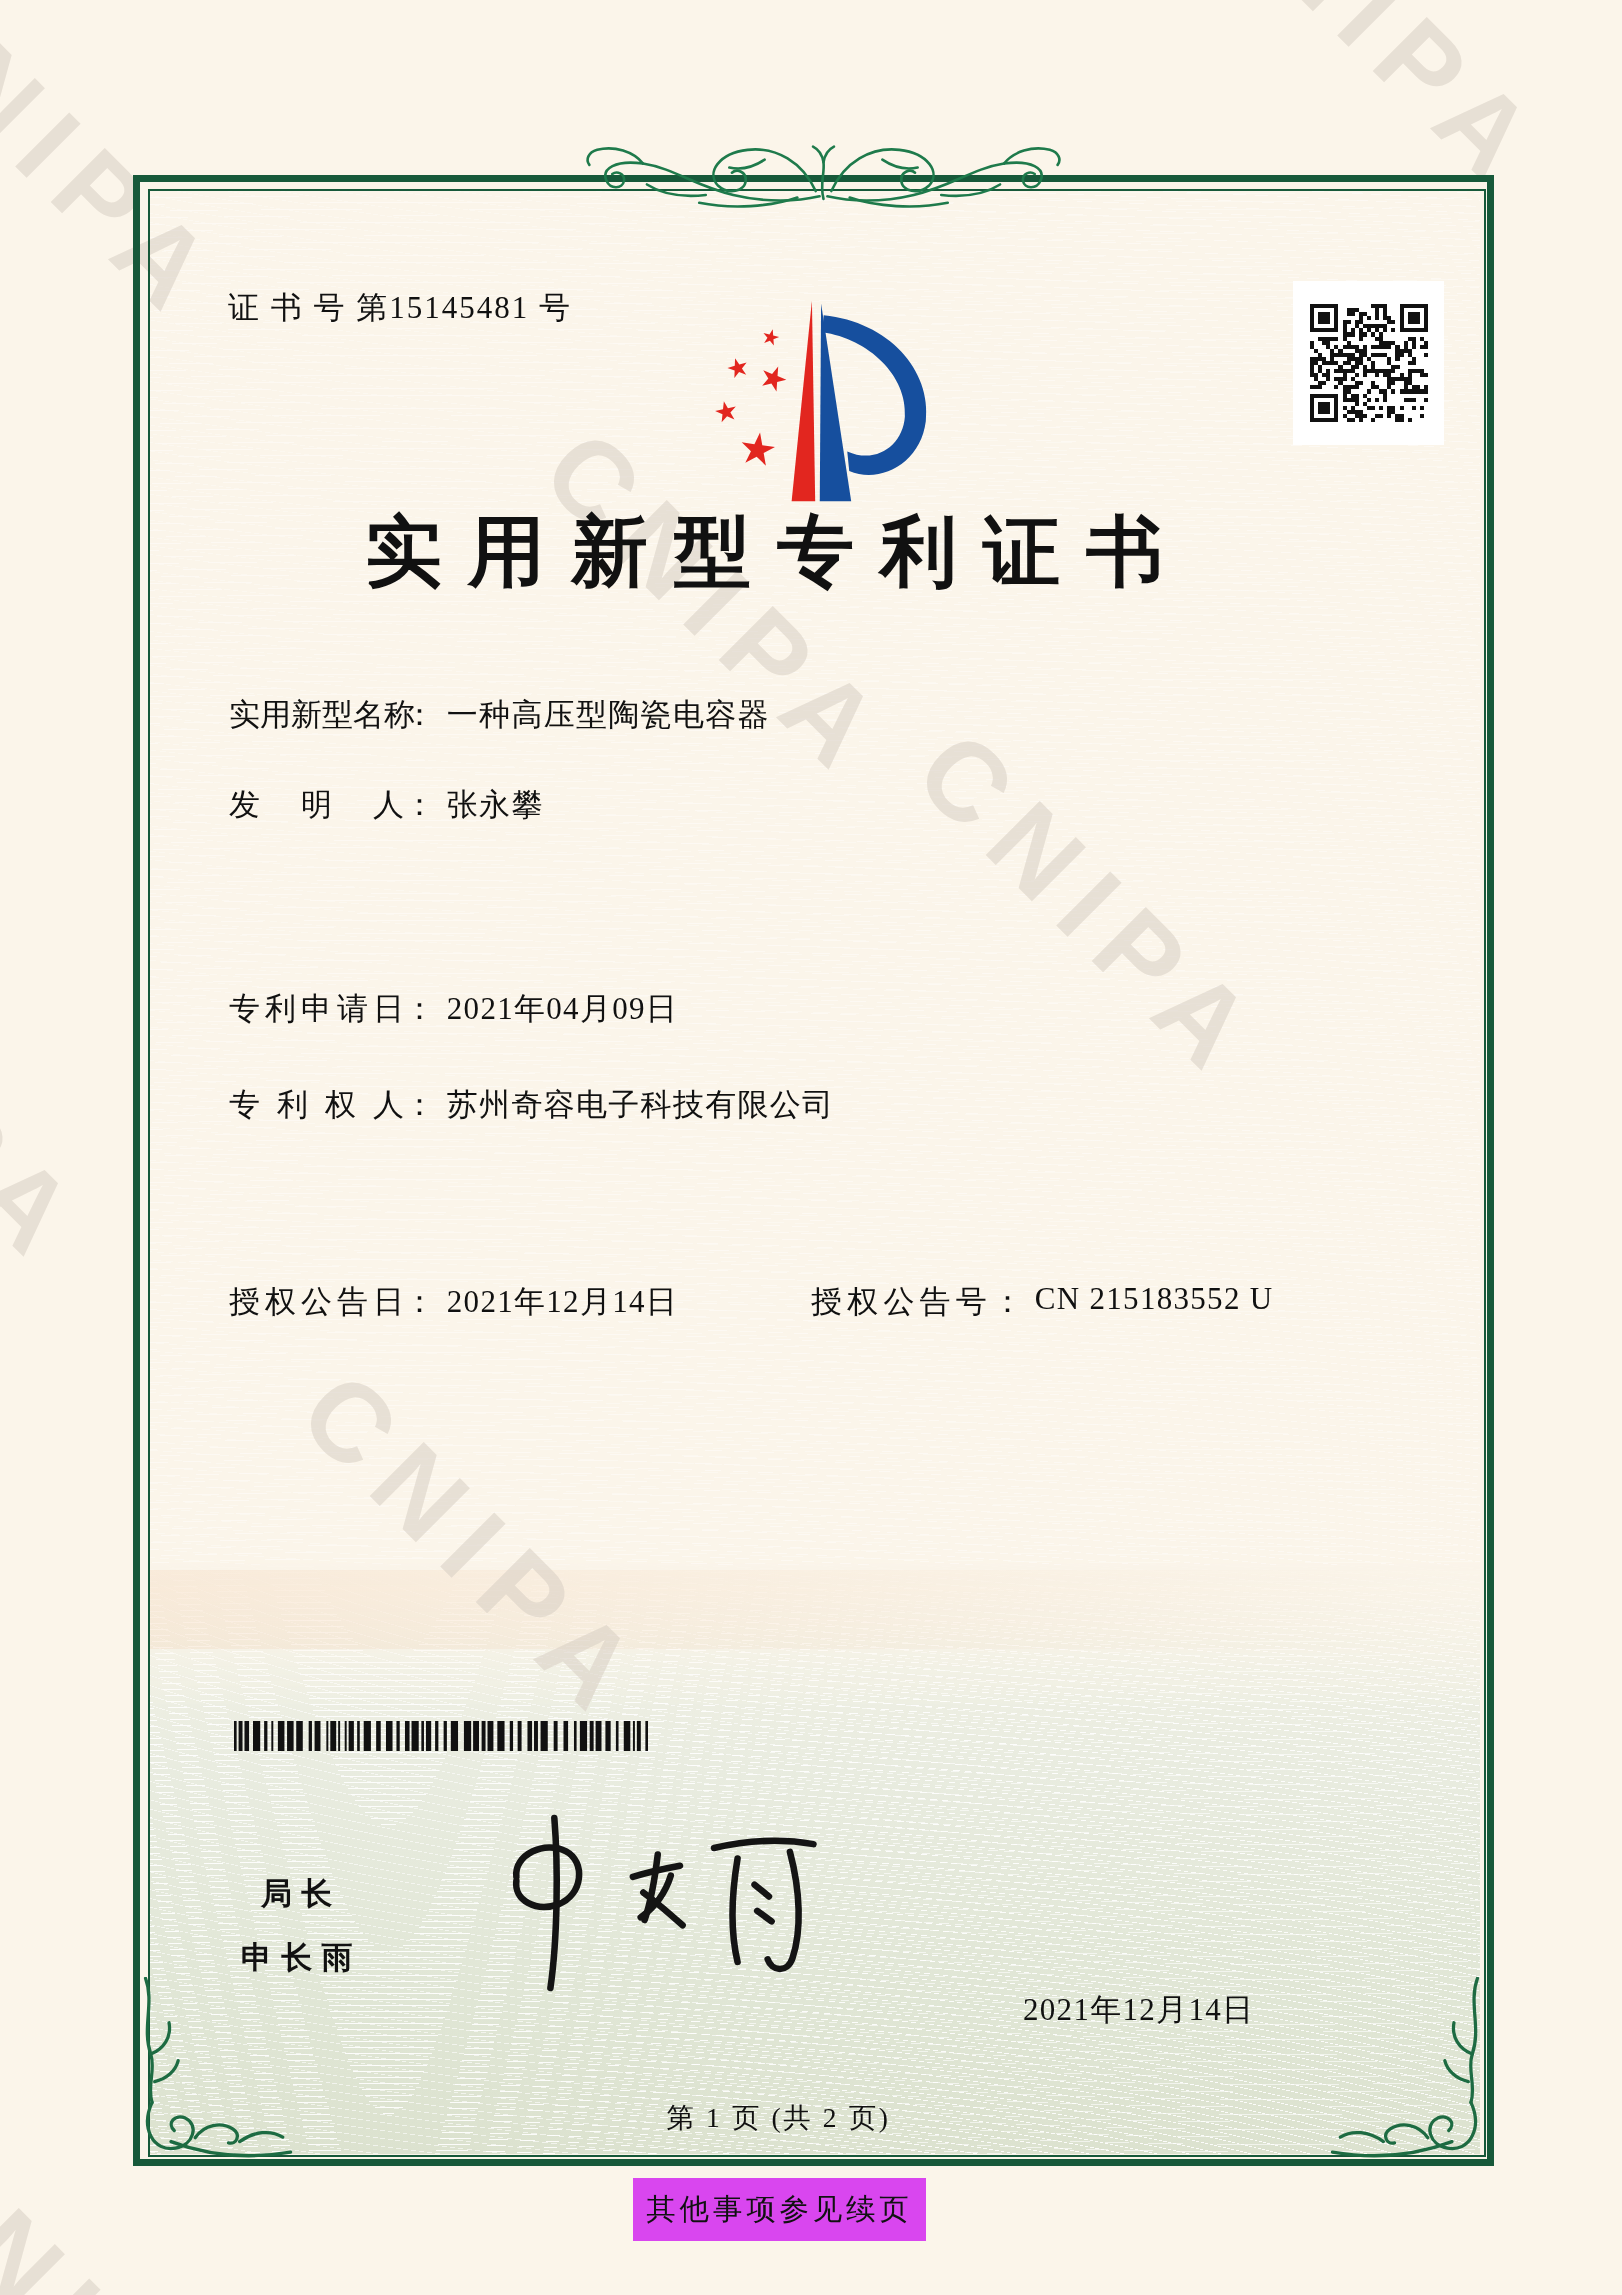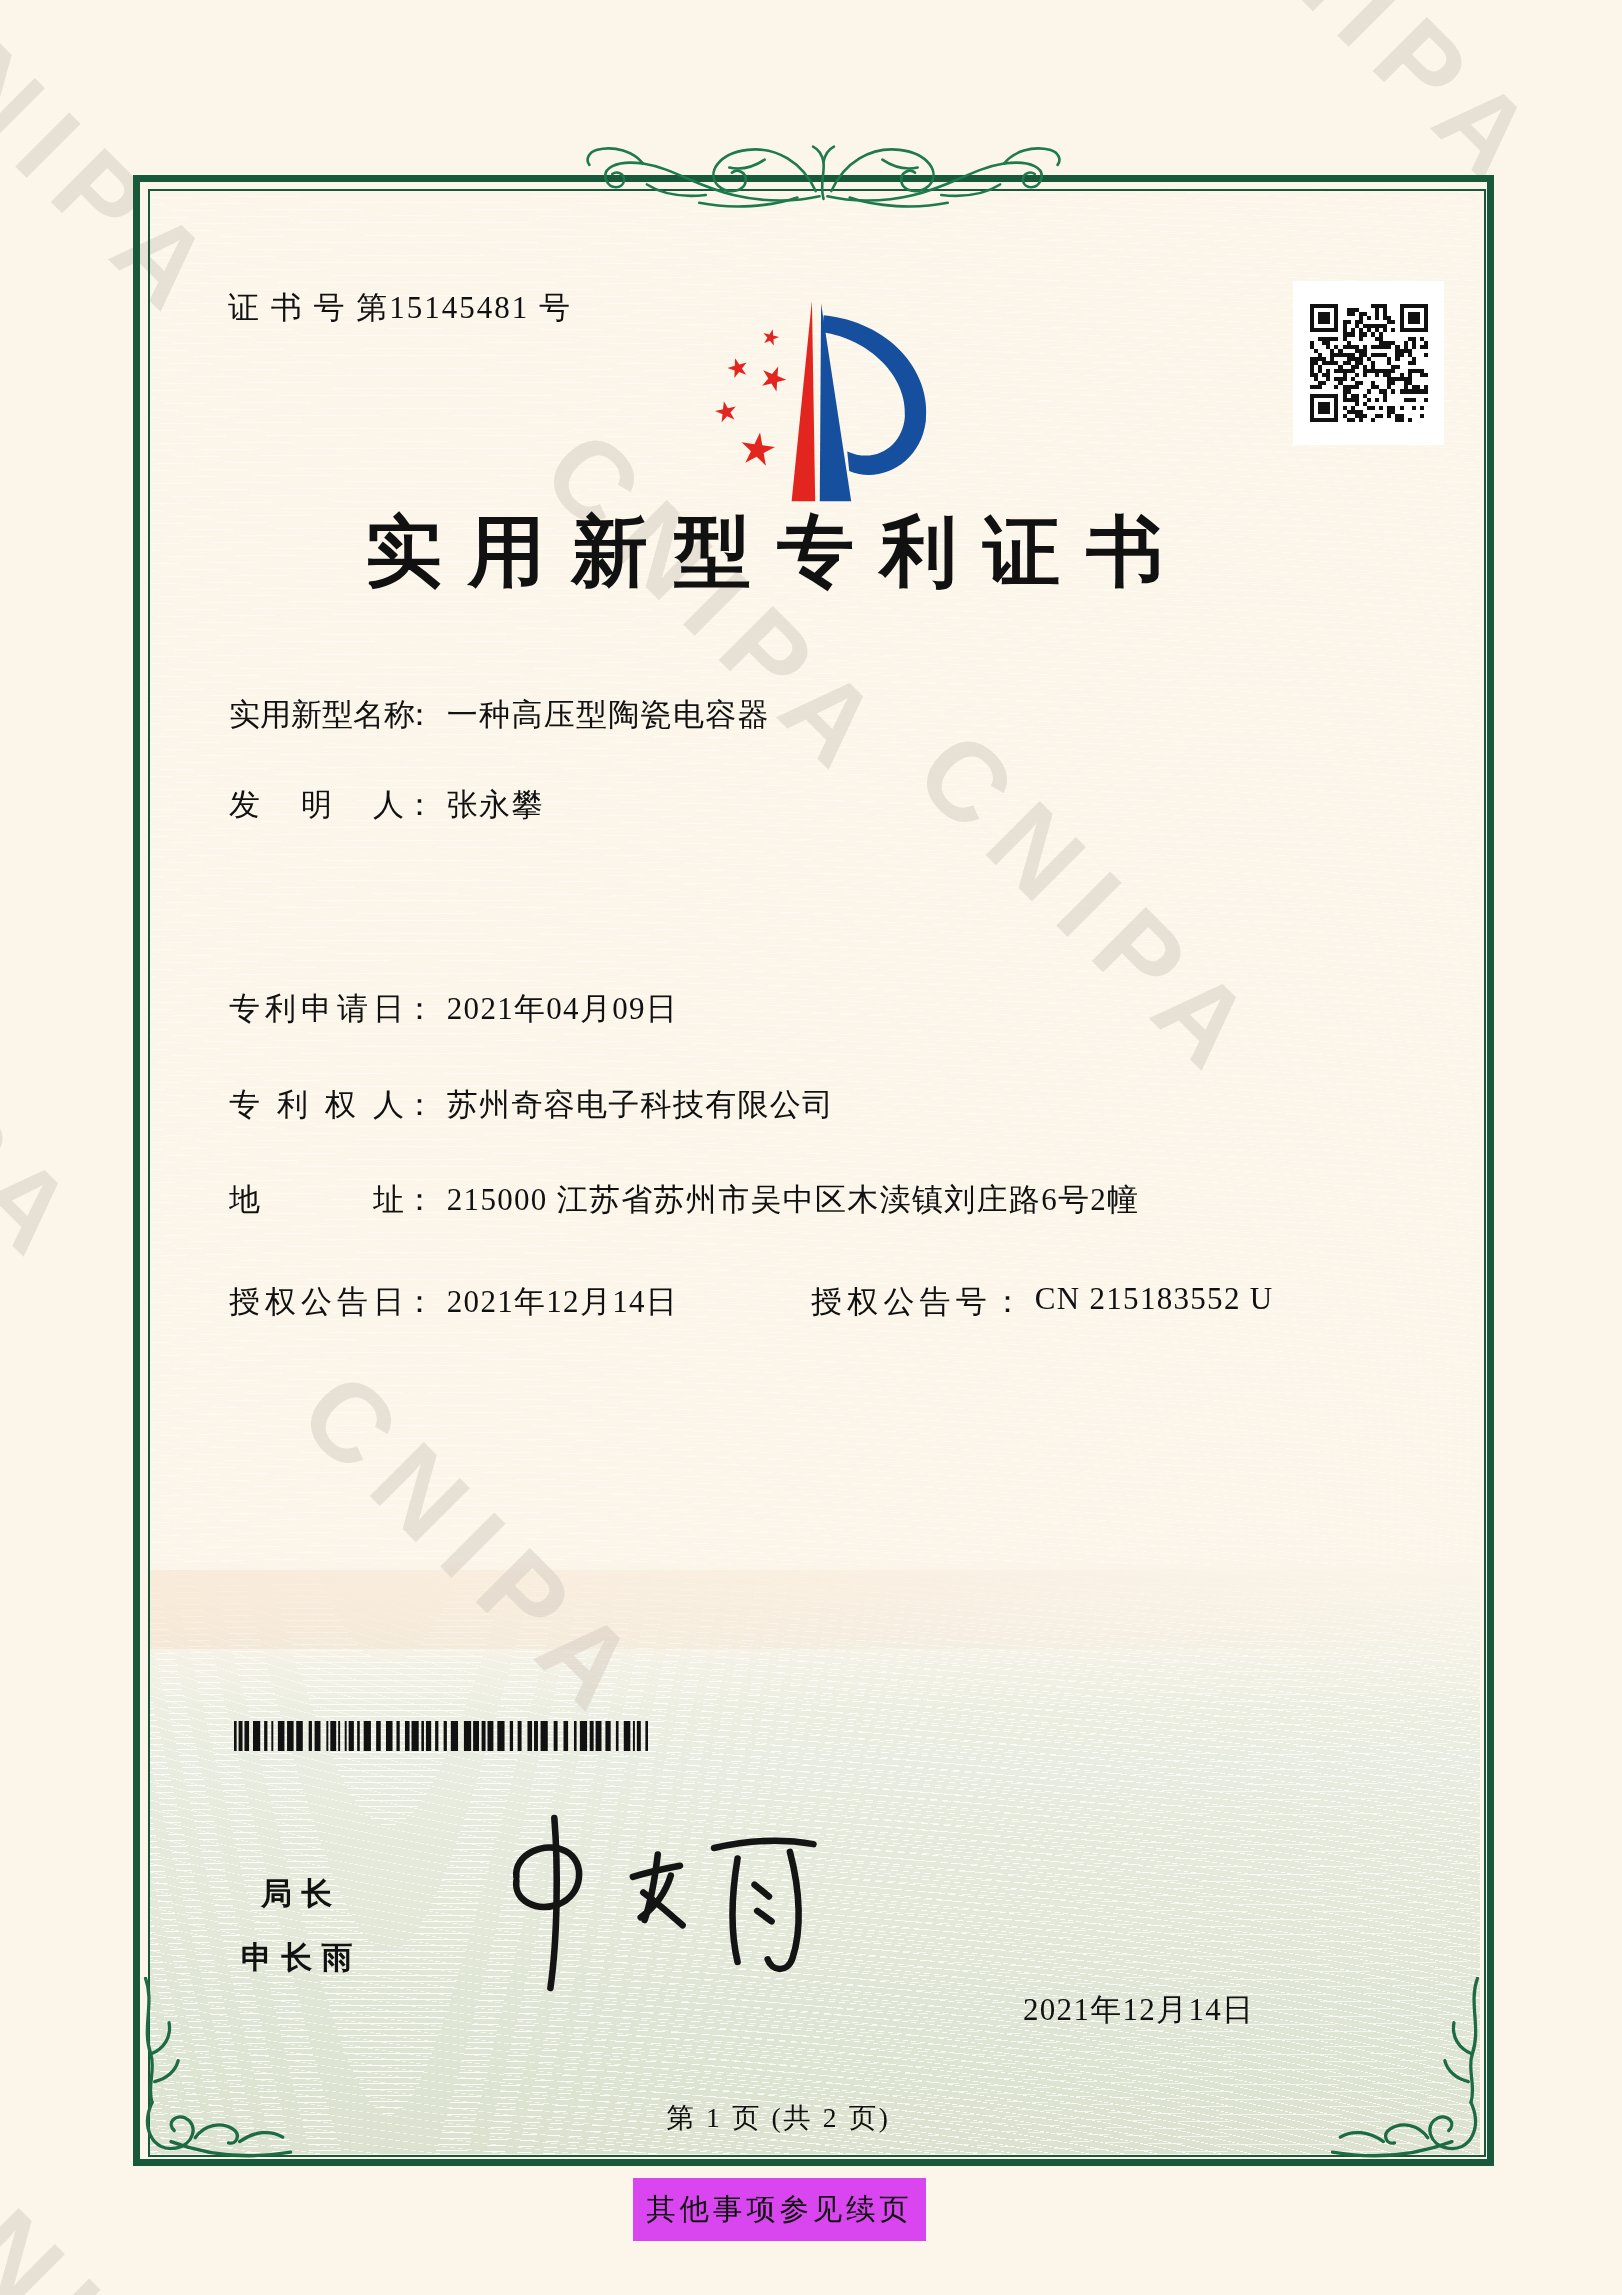--- a/index.html
+++ b/index.html
@@ -482,23 +482,20 @@
   </div>
   <div class="frow" style="top:776px">
     <span class="flabel">发明人</span><span class="fcolon">：</span><span class="fvalue">张永攀</span>
   </div>
   <div class="frow" style="top:980px">
     <span class="flabel">专利申请日</span><span class="fcolon">：</span><span class="fvalue">2021年04月09日</span>
   </div>
   <div class="frow" style="top:1076px">
     <span class="flabel">专利权人</span><span class="fcolon">：</span><span class="fvalue">苏州奇容电子科技有限公司</span>
   </div>
-  <div class="frow" style="top:1171px">
-    <span class="flabel">地址</span><span class="fcolon">：</span><span class="fvalue">215000 江苏省苏州市吴中区木渎镇刘庄路6号2幢</span>
-  </div>
   <div class="frow" style="top:1273px">
     <span class="flabel">授权公告日</span><span class="fcolon">：</span><span class="fvalue">2021年12月14日</span>
     <span class="fright">
       <span class="flabel">授权公告号</span><span class="fcolon">：</span><span class="fvalue">CN 215183552 U</span>
     </span>
   </div>
 
 
   <svg id="barcode-svg" class="barcode" viewBox="0 0 632 46" preserveAspectRatio="none">
       <rect x="0" y="0" width="4" height="46" fill="#111"></rect>

